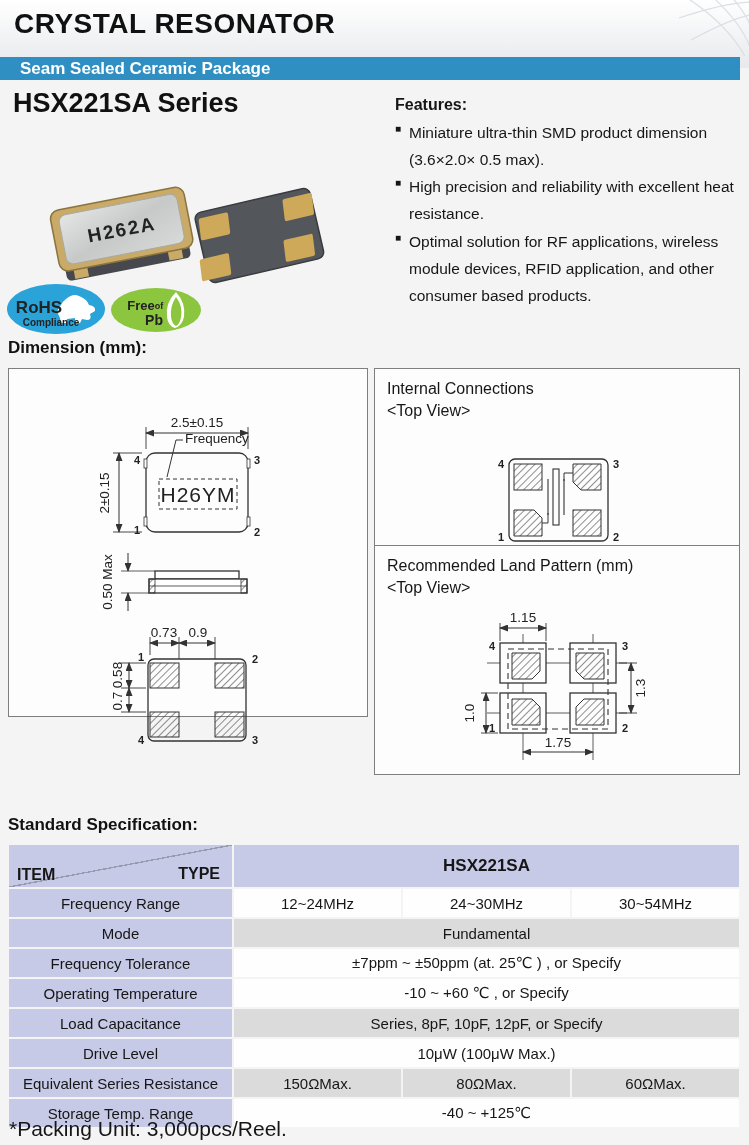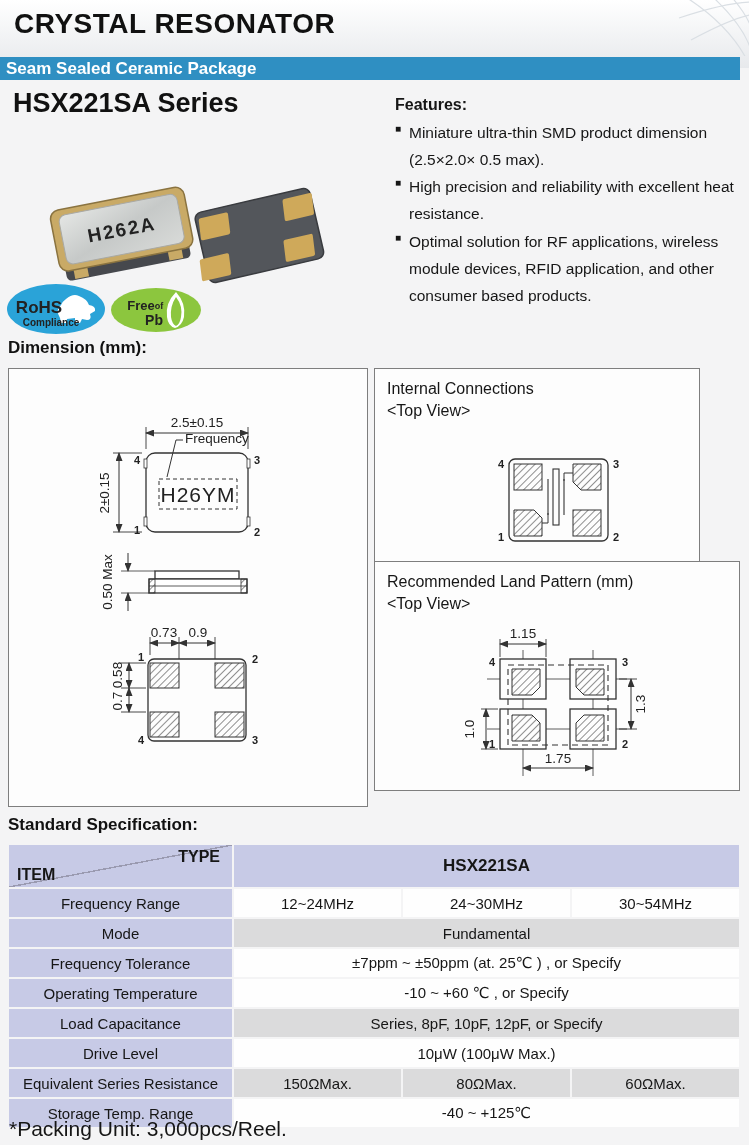--- a/index.html
+++ b/index.html
@@ -3,21 +3,21 @@
 <meta charset="utf-8">
 <style>
   html,body{margin:0;padding:0;}
   body{font-family:"Liberation Sans","DejaVu Sans",sans-serif;background:#e9e9ea;}
   #page{position:relative;width:749px;height:1145px;background:#f4f4f5;overflow:hidden;color:#161616;}
   
   #hdr{position:absolute;left:0;top:0;width:749px;height:68px;background:linear-gradient(#ffffff,#e7e9ec);}
   #hdr h1{margin:0;position:absolute;left:14px;top:8px;font-size:28px;font-weight:bold;letter-spacing:.5px;color:#111;}
   #arcs{position:absolute;right:0;top:0;}
   #banner{position:absolute;left:0;top:57px;width:740px;height:23px;background:#2f8fc2;}
-  #banner span{display:block;color:#fff;font-weight:bold;font-size:17px;line-height:23px;padding-left:6px;}
+  #banner span{display:block;color:#fff;font-weight:bold;font-size:17px;line-height:23px;padding-left:20px;}
   
   #series{position:absolute;left:13px;top:88px;font-size:27px;font-weight:bold;color:#111;}
   #features{position:absolute;left:395px;top:96px;width:348px;}
   #features .fh{font-size:16px;font-weight:bold;margin-bottom:5px;}
   .feat{font-size:15.5px;line-height:1.75;position:relative;padding-left:14px;}
   .feat .bl{position:absolute;left:0;top:1px;font-size:10px;}
   
   .sechead{position:absolute;font-size:17px;font-weight:bold;color:#111;}
   .panel{position:absolute;background:#fdfdfd;border:1.5px solid #7e7e7e;box-sizing:border-box;}
   .panel-title{position:absolute;left:12px;top:9px;font-size:16px;line-height:1.35;z-index:2;}
@@ -29,21 +29,21 @@
   #spectbl{position:absolute;left:8px;top:844px;}
   table{border-collapse:separate;border-spacing:0;width:732px;table-layout:fixed;}
   td{border:1px solid #f4f4f5;font-size:15px;text-align:center;padding:0 2px;box-sizing:border-box;}
   td.item{background:#c7cae6;}
   td.w{background:#fefefe;}
   td.g{background:#dbdbdc;}
   tr.r{height:30px;}
   tr.r2{height:45px;}
   #diag{position:relative;background-color:#c7cae6;height:44px;
         background-image:linear-gradient(to bottom right,rgba(0,0,0,0) calc(50% - .7px),#9a9ab0 calc(50% - .7px),#9a9ab0 calc(50% + .7px),rgba(0,0,0,0) calc(50% + .7px));}
-  #diag .type{position:absolute;top:3px;right:12px;font-weight:bold;font-size:16px;}
+  #diag .type{position:absolute;top:20px;right:12px;font-weight:bold;font-size:16px;}
   #diag .itm{position:absolute;bottom:3px;left:8px;font-weight:bold;font-size:16px;}
   .model{font-weight:bold;font-size:17px;background:#c7cae6;}
   #packing{position:absolute;left:9px;top:1117px;font-size:21px;}
 </style>
 </head>
 <body>
 
 <div id="page">
 
   <div id="hdr">
@@ -101,28 +101,28 @@
     <ellipse cx="46" cy="23" rx="45" ry="22" fill="#8cc63e"></ellipse>
     <path fill="#ffffff" d="M66,5 q10,11 8,25 q-2,9 -9,11 q-7,-2 -8,-11 q-2,-14 9,-25 z"></path>
     <path fill="#8cc63e" d="M66,10 q7,9 5,20 q-1,7 -5,9 q-4,-2 -5,-9 q-1,-11 5,-20 z"></path>
     <text x="31" y="23" text-anchor="middle" font-size="13" font-weight="bold" fill="#fff">Free</text>
     <text x="49" y="22" text-anchor="middle" font-size="9" font-weight="bold" fill="#fff">of</text>
     <text x="44" y="38" text-anchor="middle" font-size="14" font-weight="bold" fill="#fff">Pb</text>
   </svg>
 
   <div id="features">
     <div class="fh">Features:</div>
-    <div class="feat"><span class="bl">■</span><span>Miniature ultra-thin SMD product dimension (2.5×2.0× 0.5 max).</span></div>
+    <div class="feat"><span class="bl">■</span><span>Miniature ultra-thin SMD product dimension (3.6×2.0× 0.5 max).</span></div>
     <div class="feat"><span class="bl">■</span><span>High precision and reliability with excellent heat resistance.</span></div>
     <div class="feat"><span class="bl">■</span><span>Optimal solution for RF applications, wireless module devices, RFID application, and other consumer based products.</span></div>
   </div>
 
   <div class="sechead" style="left:8px;top:338px;text-align:center;">Dimension (mm):</div>
 
-  <div class="panel" style="left:8px;top:368px;width:360px;height:439px;">
+  <div class="panel" style="left:8px;top:368px;width:360px;height:349px;">
     <svg width="357" height="434" viewBox="0 0 357 434">
       <defs>
         <pattern id="patA" width="5" height="5" patternTransform="rotate(45)" patternUnits="userSpaceOnUse">
           <line x1="0" y1="0" x2="0" y2="5" stroke="#444" stroke-width="1.2"></line>
         </pattern>
         <marker id="aeA" markerWidth="9" markerHeight="7" refX="8" refY="3.5" orient="auto">
             <path d="M0,0 L9,3.5 L0,7 z" fill="#333"></path>
           </marker>
         <marker id="asA" markerWidth="9" markerHeight="7" refX="1" refY="3.5" orient="auto">
             <path d="M9,0 L0,3.5 L9,7 z" fill="#333"></path>
@@ -183,21 +183,21 @@
       <text class="dimtxt" x="189" y="268" text-anchor="middle">0.9</text>
       <text class="dimtxt" transform="rotate(-90 113 306)" x="113" y="306" text-anchor="middle">0.58</text>
       <text class="dimtxt" transform="rotate(-90 113 332)" x="113" y="332" text-anchor="middle">0.7</text>
       <text class="pin" x="135" y="292" text-anchor="end">1</text>
       <text class="pin" x="243" y="294">2</text>
       <text class="pin" x="135" y="375" text-anchor="end">4</text>
       <text class="pin" x="243" y="375">3</text>
     </svg>
   </div>
 
-  <div class="panel" style="left:374px;top:368px;width:326px;height:199px;">
+  <div class="panel" style="left:374px;top:368px;width:366px;height:199px;">
     <div class="panel-title">
       <div>Internal Connections</div>
       <div>&lt;Top View&gt;</div>
     </div>
     <svg style="position:absolute;left:0;top:0;" width="363" height="196" viewBox="0 0 363 196">
       <defs>
         <pattern id="patB" width="5" height="5" patternTransform="rotate(45)" patternUnits="userSpaceOnUse">
           <line x1="0" y1="0" x2="0" y2="5" stroke="#444" stroke-width="1.2"></line>
         </pattern>
       </defs>
@@ -213,21 +213,21 @@
         <path d="M173,144 V154 H167" stroke-width="1"></path>
         <path d="M189,112 V104 H198" stroke-width="1"></path>
       </g>
       <text class="pin" x="129" y="99" text-anchor="end">4</text>
       <text class="pin" x="238" y="99">3</text>
       <text class="pin" x="129" y="172" text-anchor="end">1</text>
       <text class="pin" x="238" y="172">2</text>
     </svg>
   </div>
 
-  <div class="panel" style="left:374px;top:561px;width:366px;height:230px;">
+  <div class="panel" style="left:374px;top:545px;width:366px;height:230px;">
     <div class="panel-title">
       <div>Recommended Land Pattern (mm)</div>
       <div>&lt;Top View&gt;</div>
     </div>
     <svg style="position:absolute;left:0;top:0;" width="363" height="227" viewBox="0 0 363 227">
       <defs>
         <pattern id="patC" width="5" height="5" patternTransform="rotate(45)" patternUnits="userSpaceOnUse">
           <line x1="0" y1="0" x2="0" y2="5" stroke="#444" stroke-width="1.2"></line>
         </pattern>
         <marker id="aeC" markerWidth="9" markerHeight="7" refX="8" refY="3.5" orient="auto">

